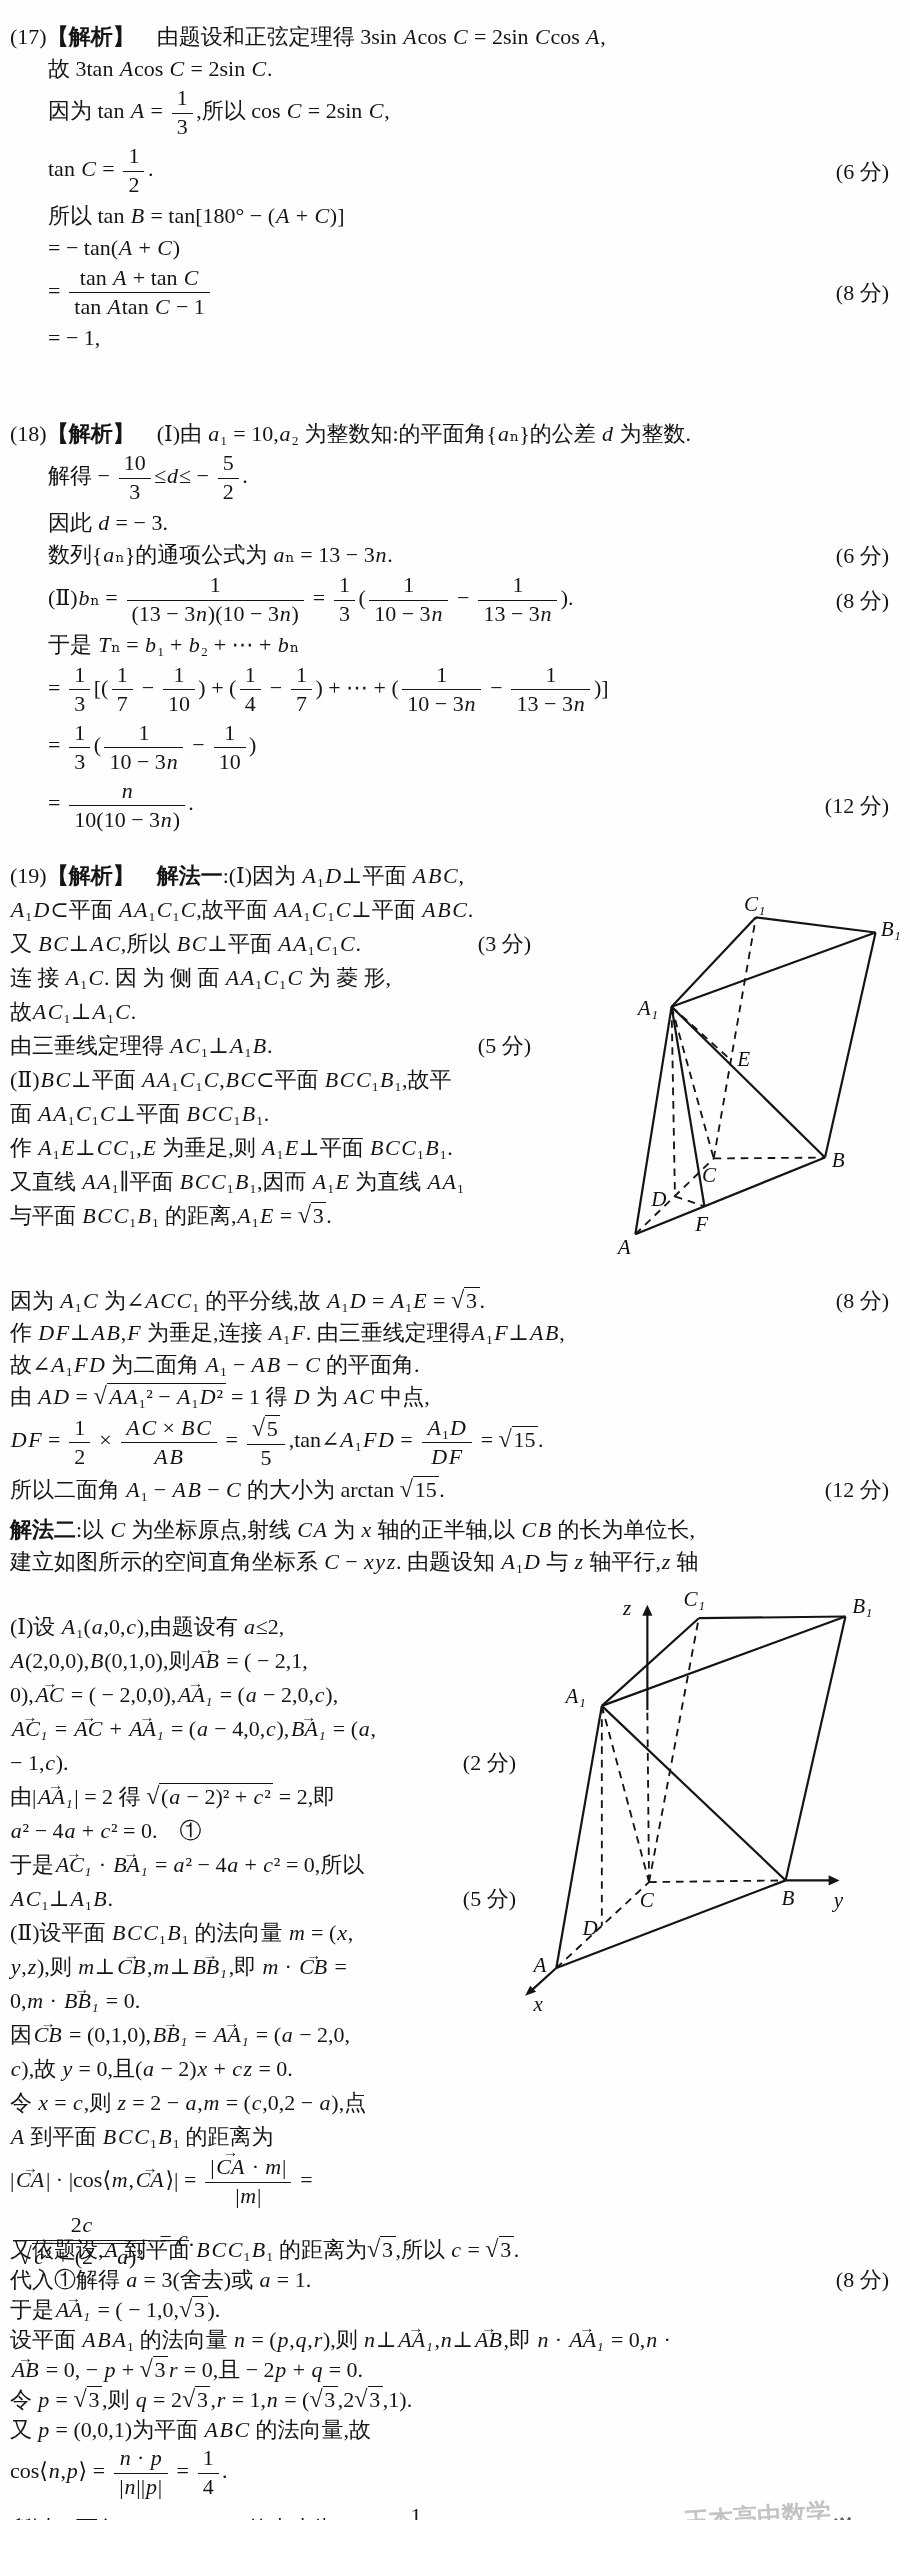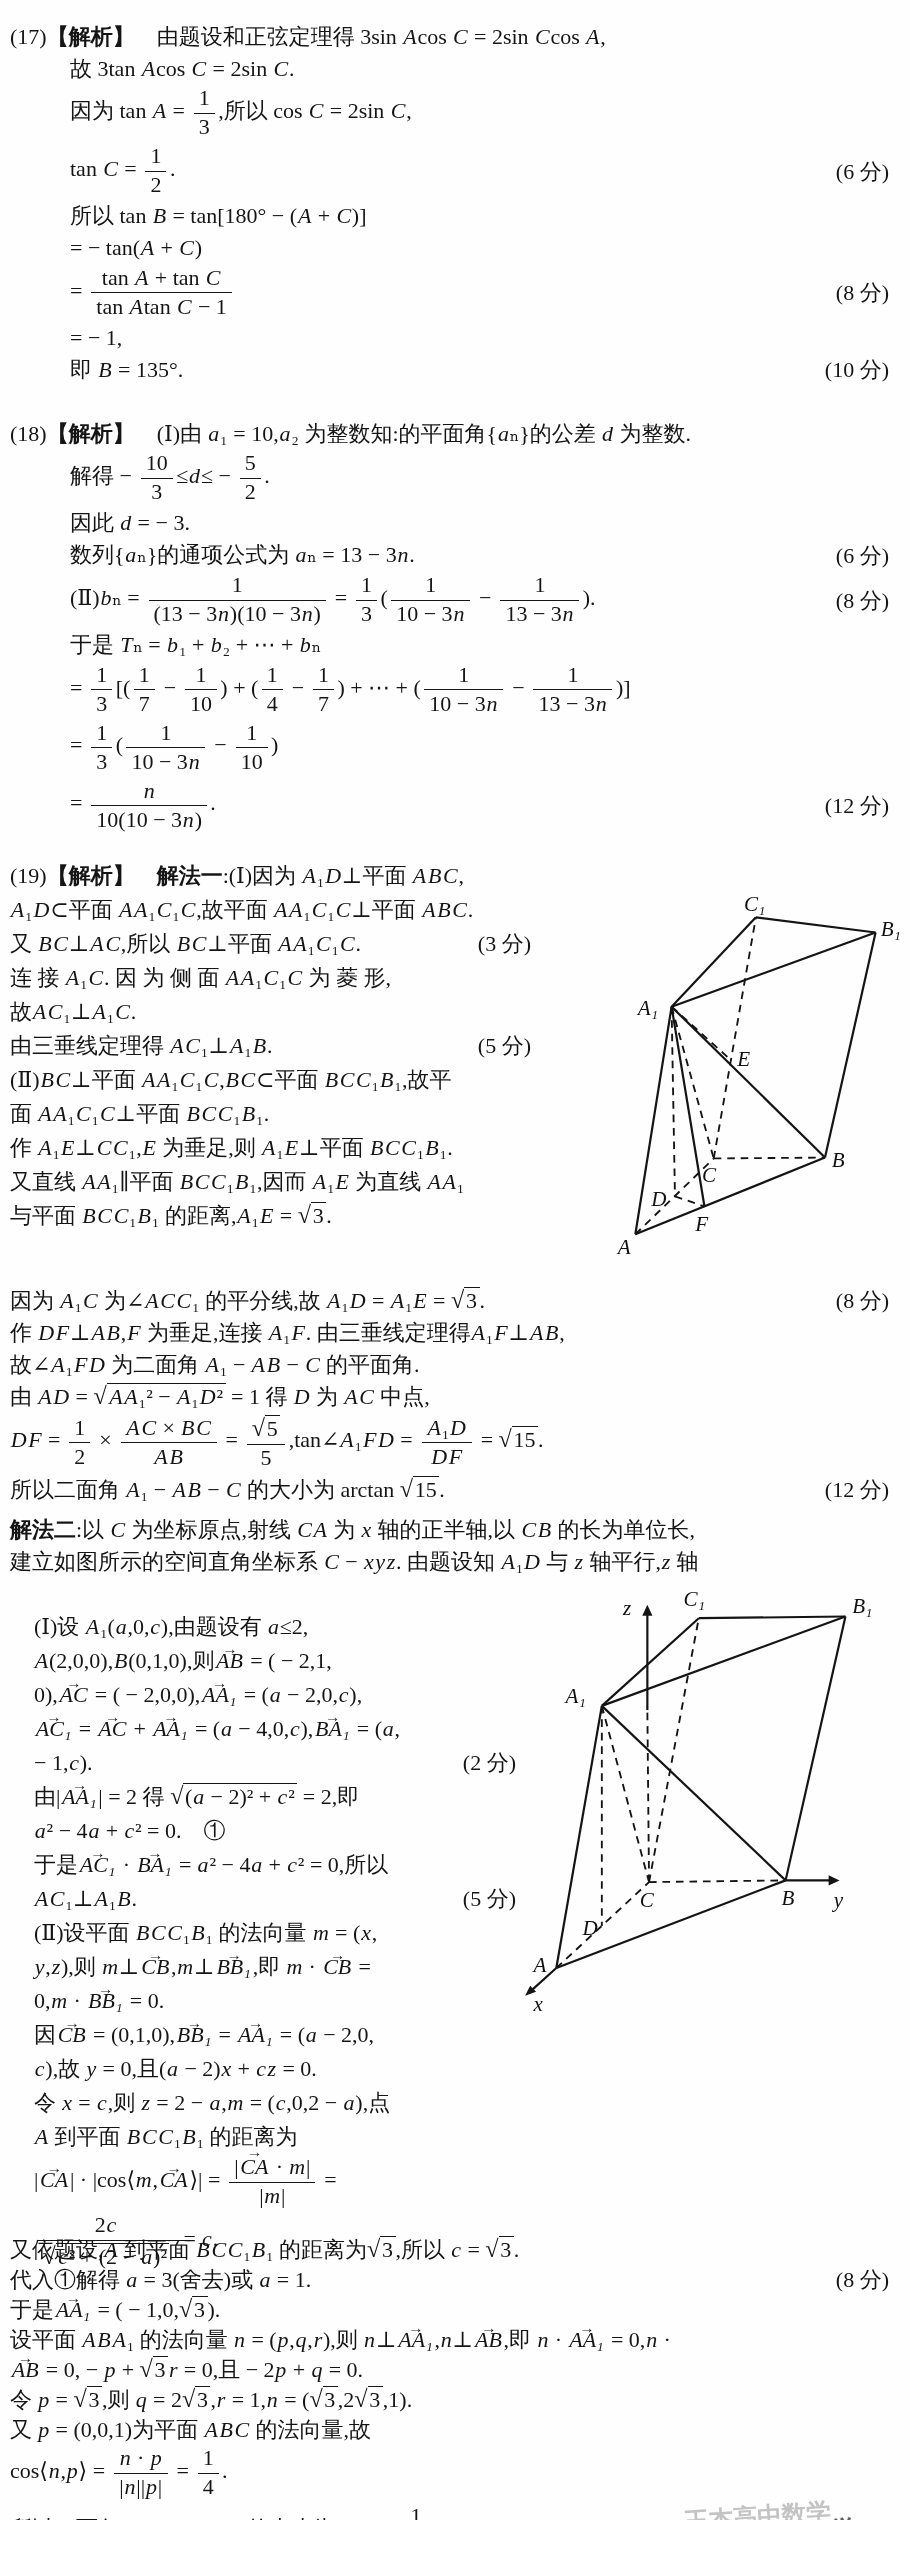--- a/index.html
+++ b/index.html
@@ -5,35 +5,35 @@
   html,body{margin:0;padding:0;}
   .page{position:relative;width:911px;height:2520px;background:#fefefe;overflow:hidden;
         font-family:"Liberation Serif","DejaVu Serif",serif;color:#151515;font-size:22px;}
   .sec{position:absolute;left:10px;}
   .w-full{width:879px;}
   .w-col{width:521px;}
   .w-col2{width:506px;}
   .line{position:relative;display:flex;align-items:center;min-height:32px;line-height:29px;}
   .seg{display:block;white-space:nowrap;}
   .score{position:absolute;right:0;top:50%;transform:translateY(-50%);white-space:nowrap;}
-  .in1{margin-left:60px;}
+  .in1{margin-left:38px;}
   .in2{}
   .bd{font-weight:bold;}
   .it{font-style:italic;padding:0 0.8px;}
   .rm{font-style:normal;}
   .frac{display:inline-block;vertical-align:middle;text-align:center;margin:1.7px 3.4px;line-height:1.12;}
   .fnum{display:block;border-bottom:1.7px solid #161616;padding:0.8px 5px 1.7px;}
   .fden{display:block;padding:1.7px 5px 0;}
   .sq{white-space:nowrap;display:inline-block;}
   .sqs{font-size:1.1em;}
   .rad{border-top:1.7px solid #161616;padding:0 2.5px 0 1.7px;}
   .vec{position:relative;display:inline-block;font-style:italic;padding:0 1.7px;}
   .vec::after{content:"→";position:absolute;left:50%;top:-0.78em;transform:translateX(-50%);
               font-size:0.7em;font-style:normal;letter-spacing:-0.8px;}
-  .s19d .line{min-height:34px;margin-left:24px;}
+  .s19d .line{min-height:34px;}
   .s19a .line{min-height:34px;}
   .s19e .line{min-height:30px;}
   .fig{position:absolute;}
   .fig line{stroke:#141414;}
   .fig .sl{stroke-width:2.6;}
   .fig .dl{stroke-width:2.2;stroke-dasharray:9 7;}
   .fig text{font-family:"Liberation Serif","DejaVu Serif",serif;font-style:italic;font-size:25px;fill:#111;}
   .fig polygon{fill:#141414;}
   .wm{position:absolute;left:620px;top:2495px;width:287px;height:78px;}
   .wm-back{position:absolute;left:64px;top:5px;color:#c3c3c3;font-weight:bold;font-size:24.5px;
@@ -67,24 +67,20 @@
       <div class="line in1">
         <span class="seg"><span>= − </span><span class="rm">tan</span><span>(</span><span class="it">A</span><span> + </span><span class="it">C</span><span>)</span></span>
       </div>
       <div class="line in1">
         <span class="seg"><span>= </span><span class="frac"><span class="fnum"><span class="rm">tan</span><span> </span><span class="it">A</span><span> + </span><span class="rm">tan</span><span> </span><span class="it">C</span></span><span class="fden"><span class="rm">tan</span><span> </span><span class="it">A</span><span class="rm">tan</span><span> </span><span class="it">C</span><span> − 1</span></span></span></span>
         <span class="score">(8 分)</span>
       </div>
       <div class="line in1">
         <span class="seg"><span>= − 1,</span></span>
       </div>
-      <div class="line in1">
-        <span class="seg"><span>即 </span><span class="it">B</span><span> = 135°.</span></span>
-        <span class="score">(10 分)</span>
-      </div>
     </section>
   <section class="sec w-full" style="top:417px">
       <div class="line">
         <span class="seg"><span>(18)</span><span class="bd">【解析】</span><span>　(Ⅰ)由 </span><span class="it">a</span><span>₁ = 10,</span><span class="it">a</span><span>₂ 为整数知:的平面角{</span><span class="it">a</span><span>ₙ}的公差 </span><span class="it">d</span><span> 为整数.</span></span>
       </div>
       <div class="line in1">
         <span class="seg"><span>解得 − </span><span class="frac"><span class="fnum"><span>10</span></span><span class="fden"><span>3</span></span></span><span>≤</span><span class="it">d</span><span>≤ − </span><span class="frac"><span class="fnum"><span>5</span></span><span class="fden"><span>2</span></span></span><span>.</span></span>
       </div>
       <div class="line in1">
         <span class="seg"><span>因此 </span><span class="it">d</span><span> = − 3.</span></span>

